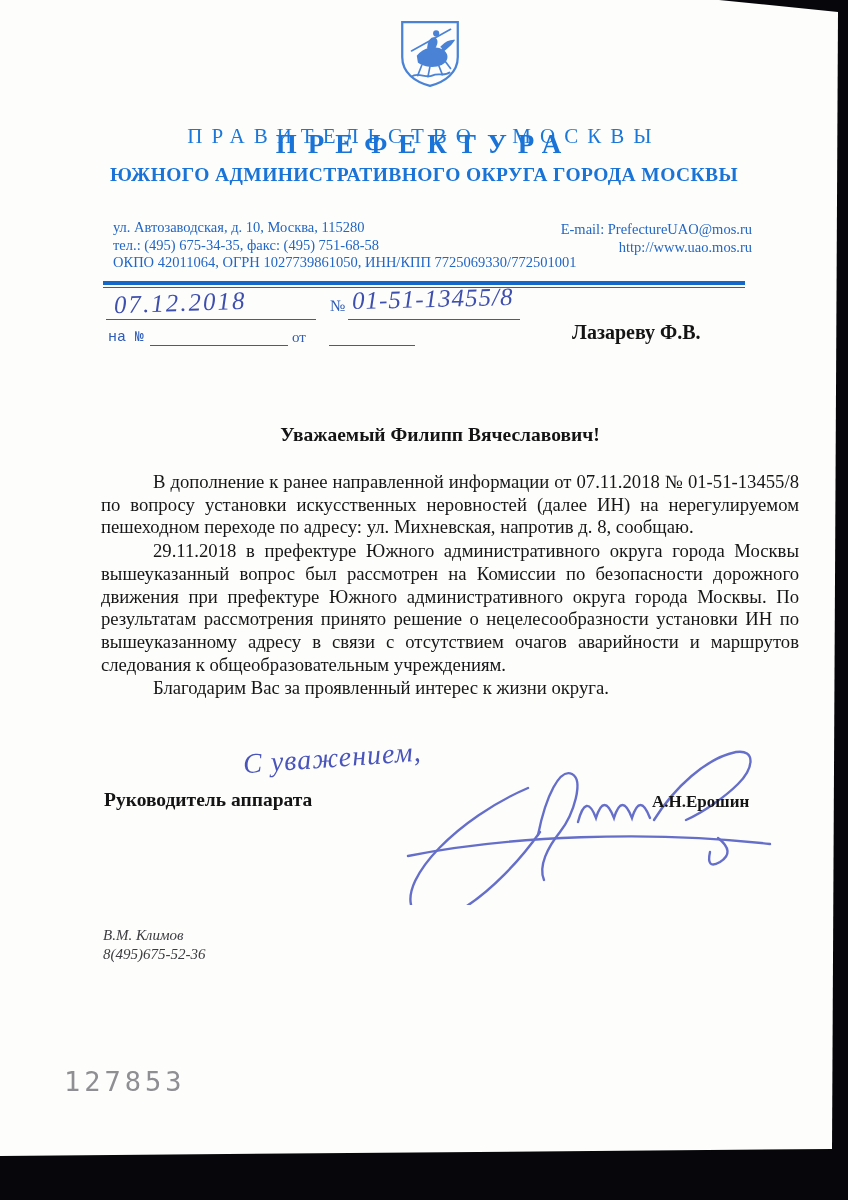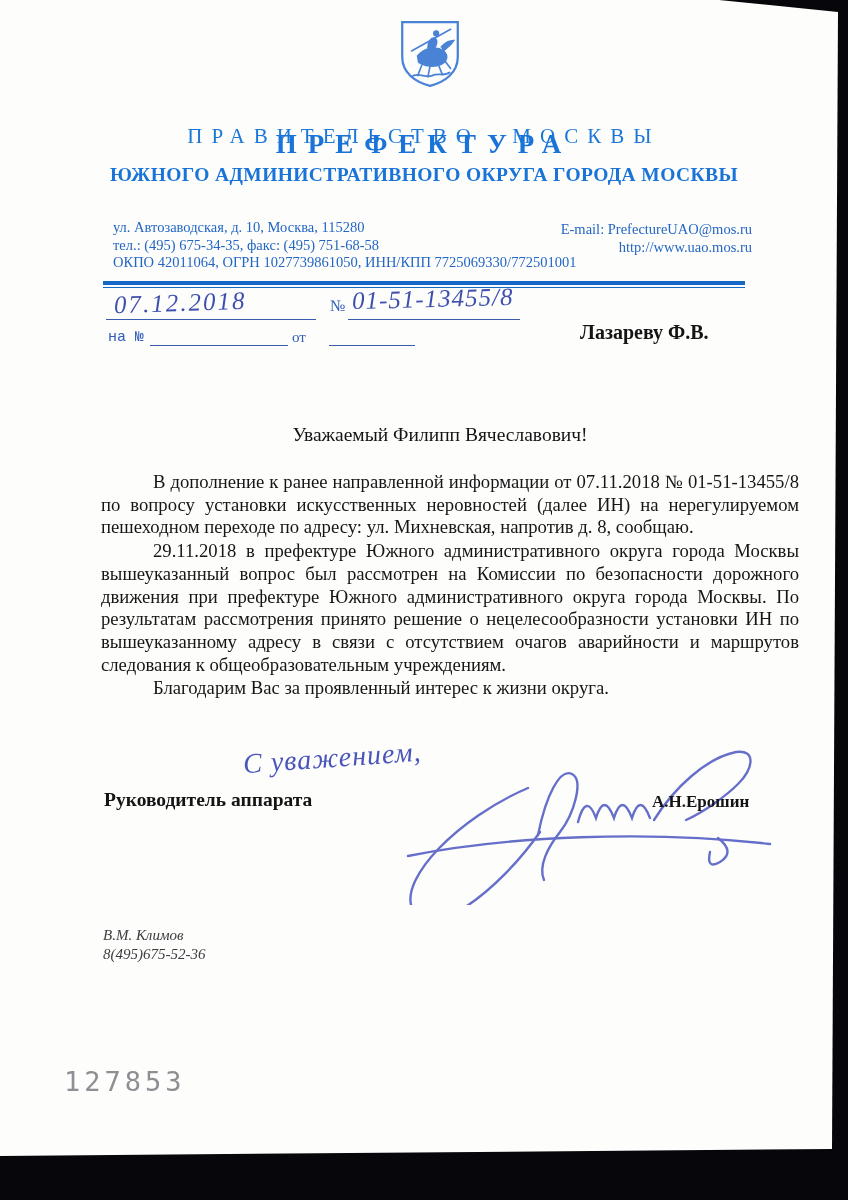--- a/index.html
+++ b/index.html
@@ -29,23 +29,23 @@
   .hw-date{top:289px;left:114px;font-size:25px;letter-spacing:2px;transform:rotate(-2deg);}
   .no-sign{top:297px;left:330px;color:#2e5cb8;font-size:16px;}
   .hw-number{top:285px;left:352px;font-size:25px;letter-spacing:1px;transform:rotate(-1.5deg);}
   .blank{border-top:1.5px solid #3a5cae;height:0;}
   .line-date{top:319px;left:106px;width:210px;}
   .line-number{top:319px;left:348px;width:172px;}
   .reply-label{top:329px;left:108px;color:#2e5cb8;font-size:15px;font-family:Liberation Mono, monospace;}
   .line-reply{top:345px;left:150px;width:138px;}
   .from-label{top:329px;left:292px;color:#2e5cb8;font-size:15px;}
   .line-from{top:345px;left:329px;width:86px;}
-  .recipient{top:321px;left:572px;font-weight:bold;font-size:20px;color:#141414;white-space:nowrap;margin-left:8px;}
+  .recipient{top:321px;left:572px;font-weight:bold;font-size:20px;color:#141414;white-space:nowrap;}
   
-  .salutation{top:424px;left:110px;width:660px;text-align:center;font-weight:normal;
+  .salutation{top:424px;left:110px;width:660px;text-align:center;font-weight:bold;
     font-size:19.5px;color:#141414;}
   .body-text{top:470px;left:100px;width:700px;font-size:18.7px;line-height:22.7px;
     text-align:justify;color:#161616;}
   .body-text p{margin:1px;text-indent:52px;}
   
   .closing-hw{top:742px;left:243px;font-size:28px;letter-spacing:1px;transform:rotate(-4deg);color:#4a55bb;}
   .signer-title{top:789px;left:104px;font-weight:bold;font-size:19.5px;color:#141414;white-space:nowrap;}
   .signer-name{top:792px;left:652px;font-weight:bold;font-size:17px;color:#141414;white-space:nowrap;}
   .sig-svg{top:740px;left:388px;width:400px;height:165px;}
   .executor{top:926px;left:103px;font-style:italic;font-size:15px;line-height:18.5px;color:#3c3c40;white-space:nowrap;}

